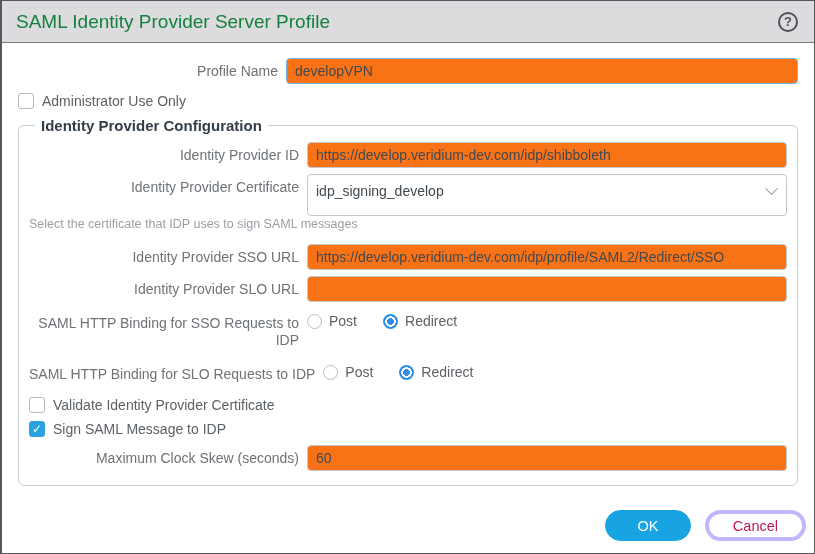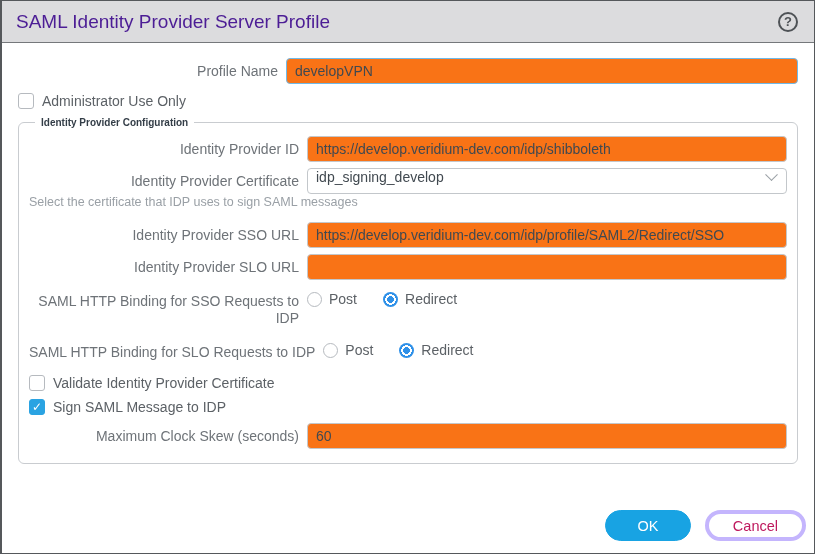--- a/index.html
+++ b/index.html
@@ -22,21 +22,21 @@
     height: 42px;
     background: #dcdcde;
     border-bottom: 1px solid #75787b;
     display: flex;
     align-items: center;
     justify-content: space-between;
     padding: 0 16px 0 14px;
   }
   .title {
     font-size: 19px;
-    color: #4c1d95;
+    color: #15803d;
   }
   .help-btn {
     width: 20px; height: 20px;
     border: 2px solid #4e5256;
     border-radius: 50%;
     color: #4e5256;
     font-size: 13px;
     font-weight: bold;
     display: flex; align-items: center; justify-content: center;
     cursor: pointer;
@@ -65,21 +65,21 @@
     font-family: "Liberation Sans", sans-serif;
     font-size: 14px;
     color: #414950;
     outline: none;
     background: #f97316;
   }
   input.text.focused { border-color: #6fb9e8; }
   
   .select {
     flex: 1;
-    height: 26px;
+    height: 42px;
     border: 1px solid #c3c7cb;
     border-radius: 4px;
     padding: 2px 10px 10px 8px;
     font-size: 14px;
     color: #414950;
     background: #fff;
     display: flex;
     align-items: center;
     justify-content: space-between;
     cursor: pointer;
@@ -99,21 +99,21 @@
   .offset-outer { margin-left: 276px; }
   .offset-inner { }
   
   fieldset.group {
     border: 1px solid #c9ccd0;
     border-radius: 6px;
     margin-top: 4px;
     padding: 8px 10px 14px 10px;
   }
   fieldset.group legend {
-    font-size: 10px;
+    font-size: 15px;
     font-weight: bold;
     color: #333d47;
     padding: 0 6px;
     margin-left: 6px;
   }
   
   .cbrow { display: flex; align-items: center; margin: 8px 0; }
   .checkbox {
     width: 16px; height: 16px;
     border: 1px solid #b6babf;

